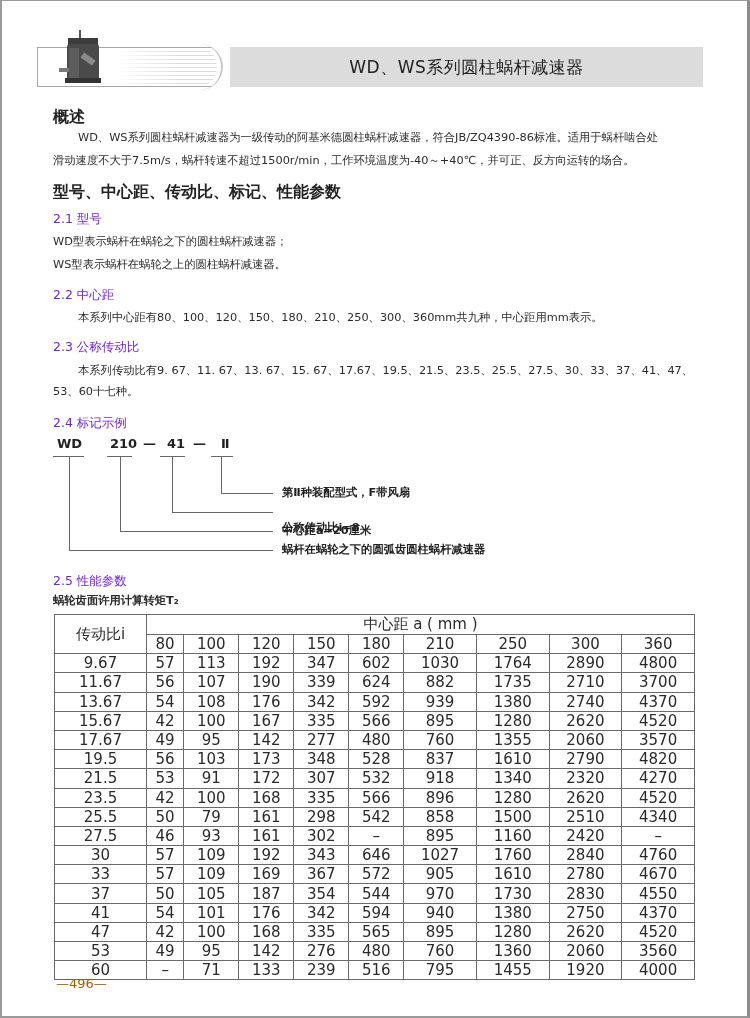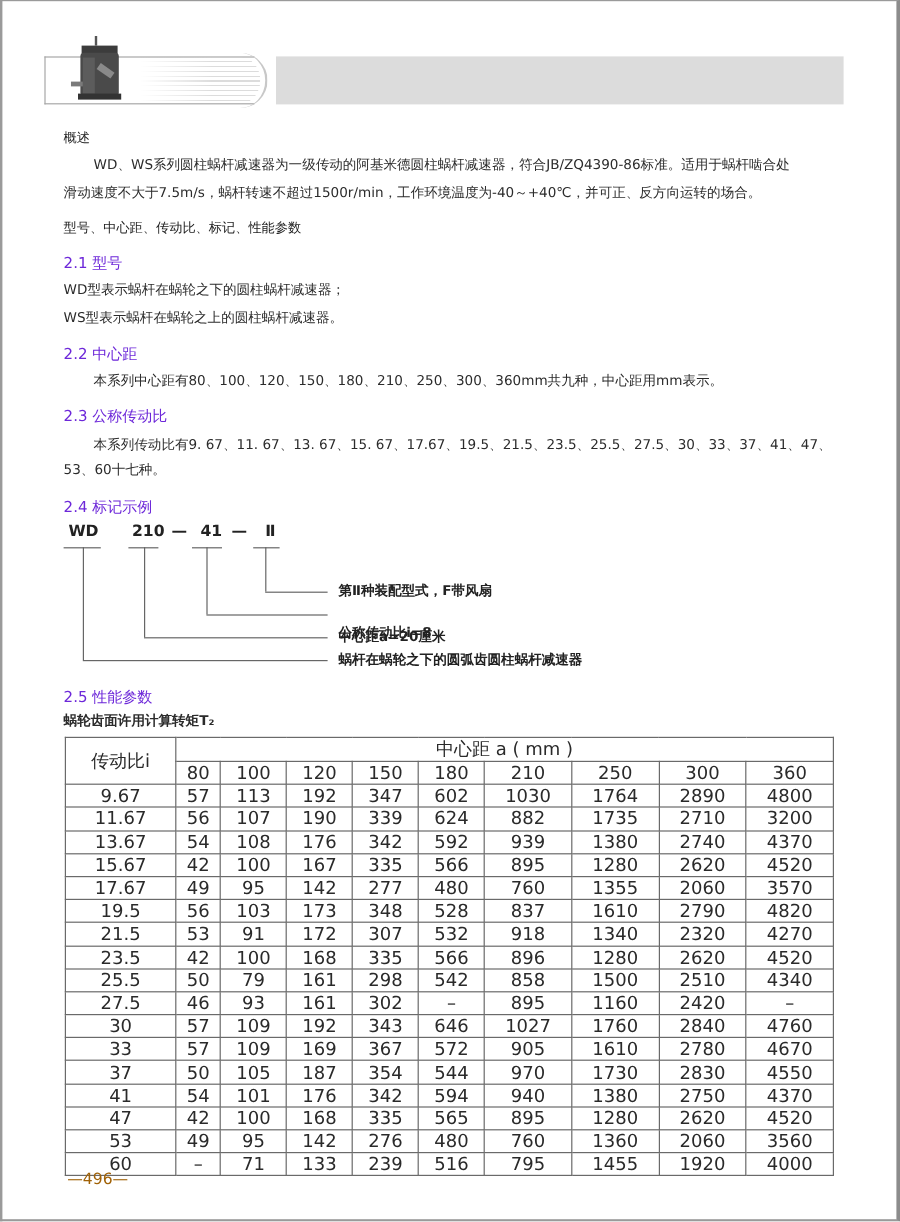--- a/index.html
+++ b/index.html
@@ -39,21 +39,21 @@
       position: absolute; left: 193px; top: 17px; width: 473px; height: 40px;
       background: #dcdcdc;
     }
     .banner-title {
       position: absolute; left: 193px; top: 17px; width: 473px; height: 40px;
       line-height: 40px; text-align: center;
       font-size: 17px; color: #222; letter-spacing: 0.5px;
     }
     .gearbox { position: absolute; left: 22px; top: 0px; width: 46px; height: 56px; }
 
-    .h1 { position: absolute; left: 53px; font-size: 11px; color: #222; }
+    .h1 { position: absolute; left: 53px; font-size: 16px; color: #222; font-weight: bold; }
     .h2 { position: absolute; left: 53px; font-size: 12.5px; color: #6d28d9; }
     .p { position: absolute; left: 53px; font-size: 11.3px; color: #2b2b2b; line-height: 23px; white-space: nowrap; }
     .indent { padding-left: 25px; }
 
     
     .diagram { position: absolute; left: 53px; top: 436px; width: 520px; height: 130px; font-weight: bold; }
     .code { position: absolute; top: 0; font-size: 13px; color: #222; }
     .uline { position: absolute; top: 20px; height: 1px; background: #666; }
     .vline { position: absolute; width: 1px; background: #666; }
     .hline { position: absolute; height: 1px; background: #666; }
@@ -74,20 +74,21 @@
 </head>
 <body>
 
 <div class="page-frame"></div>
 
 <div class="banner">
   <div class="banner-left"></div>
   <div class="banner-stripes"></div>
   <div class="banner-arc"></div>
   <div class="banner-gray"></div>
+  <div class="banner-title">WD、WS系列圆柱蜗杆减速器</div>
   <svg class="gearbox" viewBox="0 0 46 56">
     <rect x="20" y="0" width="2" height="8" fill="#555"></rect>
     <rect x="9" y="8" width="30" height="10" fill="#3c3c3c"></rect>
     <rect x="8" y="14" width="32" height="36" rx="3" fill="#4a4a4a"></rect>
     <rect x="10" y="18" width="10" height="30" fill="#5c5c5c"></rect>
     <rect x="22" y="26" width="14" height="6" fill="#8a8a8a" transform="rotate(35 29 29)"></rect>
     <rect x="0" y="38" width="10" height="4" fill="#7a7a7a"></rect>
     <rect x="6" y="48" width="36" height="5" fill="#333"></rect>
   </svg>
 </div>
@@ -176,21 +177,21 @@
       <tr>
         <td>11.67</td>
         <td>56</td>
         <td>107</td>
         <td>190</td>
         <td>339</td>
         <td>624</td>
         <td>882</td>
         <td>1735</td>
         <td>2710</td>
-        <td>3200</td>
+        <td>3700</td>
       </tr>
       <tr>
         <td>13.67</td>
         <td>54</td>
         <td>108</td>
         <td>176</td>
         <td>342</td>
         <td>592</td>
         <td>939</td>
         <td>1380</td>

